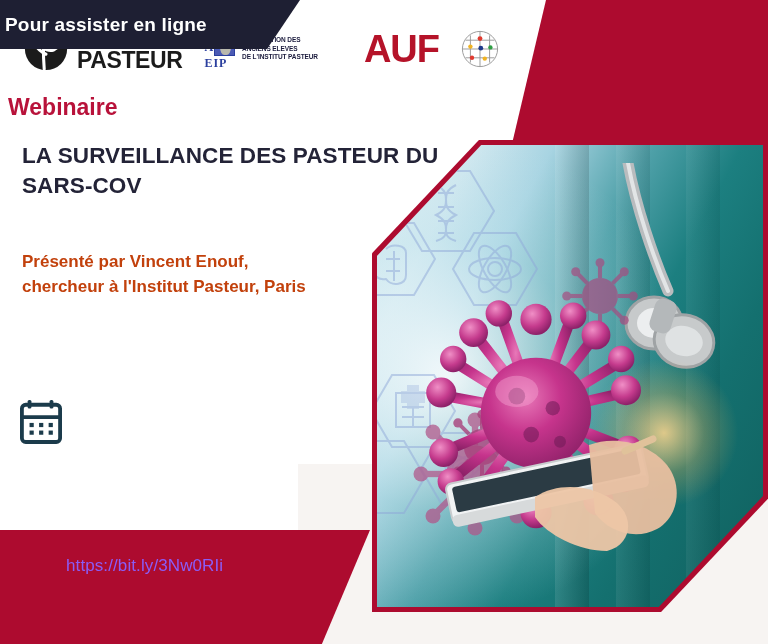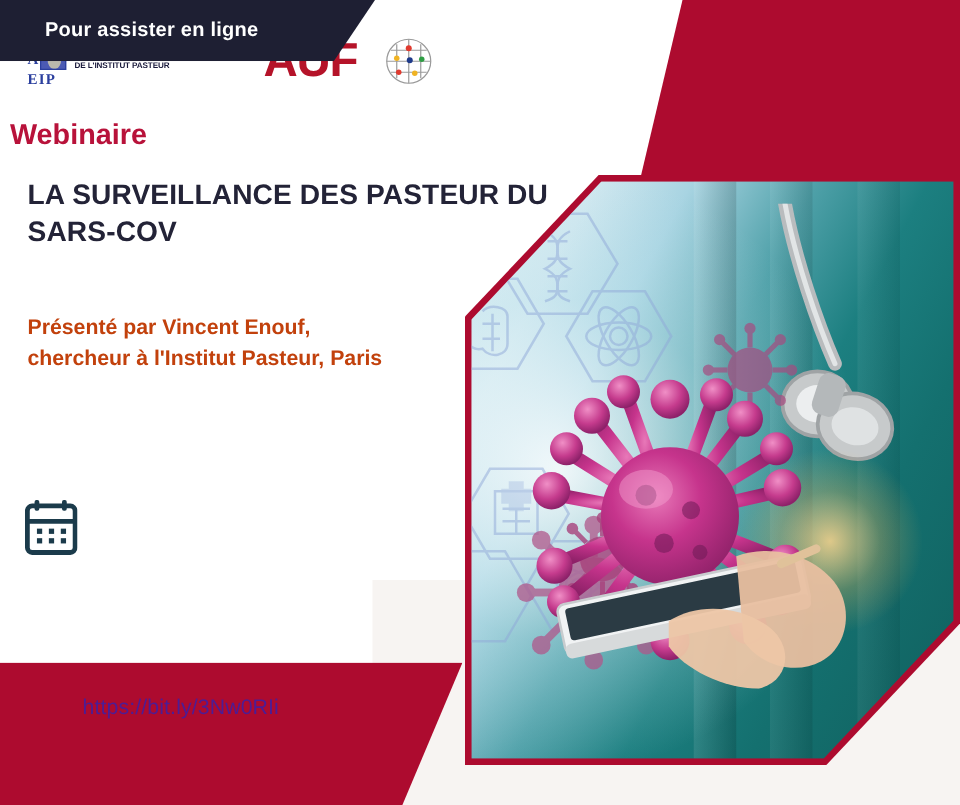--- a/index.html
+++ b/index.html
@@ -43,22 +43,22 @@
     clip-path:polygon(0% 0%, 100% 0%, 87% 100%, 0% 100%);
   }
   
   #navy-banner {
     left:0; top:477px; width:300px; height:49px;
     background:#1e1f33;
     clip-path:polygon(0% 0%, 100% 0%, 89% 100%, 0% 100%);
     display:flex; align-items:center;
   }
   #navy-banner-label {
-    color:#ffffff; font-size:16px; font-weight:bold;
-    padding-left:36px; letter-spacing:.2px;
+    color:#ffffff; font-size:19px; font-weight:bold;
+    padding-left:5px; letter-spacing:.2px;
   }
 
   
   #logo-row {
     position:absolute; left:0; top:18px; width:500px; height:62px;
     display:flex; align-items:center;
   }
   
   #logo-pasteur { display:flex; align-items:center; margin-left:24px; }
   #pasteur-mark { width:44px; height:44px; flex:0 0 auto; }
@@ -132,21 +132,21 @@
   #date-text .line2 { padding-left:6px; display:block; }
 
   
   #inscription {
     position:absolute; left:66px; top:549px;
   }
   #inscription-label {
     color:#ffffff; font-size:19.5px; font-weight:bold; letter-spacing:.3px;
   }
   #inscription-url {
-    color:#4c1d95; font-size:17px; margin-top:7px; letter-spacing:.1px;
+    color:#8b5cf6; font-size:17px; margin-top:7px; letter-spacing:.1px;
   }
 
   
   #hex-photo {
     position:absolute; left:372px; top:140px;
     width:396px; height:472px;
   }
   #hex-border, #hex-img { position:absolute; inset:0; }
   #hex-border {
     background:#ad0b2f;
@@ -183,20 +183,31 @@
 
 <div id="poster">
 
   <div class="shape" id="red-top"></div>
   <div class="shape" id="red-right"></div>
   <div class="shape" id="cream-bottom"></div>
   <div class="shape" id="red-bottom"></div>
 
   <div id="logo-row">
 
+    <div id="logo-pasteur">
+      <svg id="pasteur-mark" viewBox="0 0 100 100">
+        <circle cx="50" cy="50" r="48" fill="#1b1b1b"></circle>
+        <path d="M46 96 C44 72 44 54 44 42 C44 26 54 16 66 18 C78 20 82 32 78 42
+                 C74 52 62 56 52 52 C40 47 30 38 20 34 C28 46 40 58 50 62" fill="none" stroke="#ffffff" stroke-width="7" stroke-linecap="round" stroke-linejoin="round"></path>
+      </svg>
+      <div id="pasteur-words">
+        <div>INSTITUT</div>
+        <div>PASTEUR</div>
+      </div>
+    </div>
 
     <div id="logo-aaeip">
       <div id="aaeip-block">
         <div style="display:flex;flex-direction:column;">
           <div style="display:flex;align-items:flex-start;">
             <div id="aaeip-letters">
               <span>A</span>
               <span>A</span>
             </div>
             <div id="aaeip-portrait"></div>

